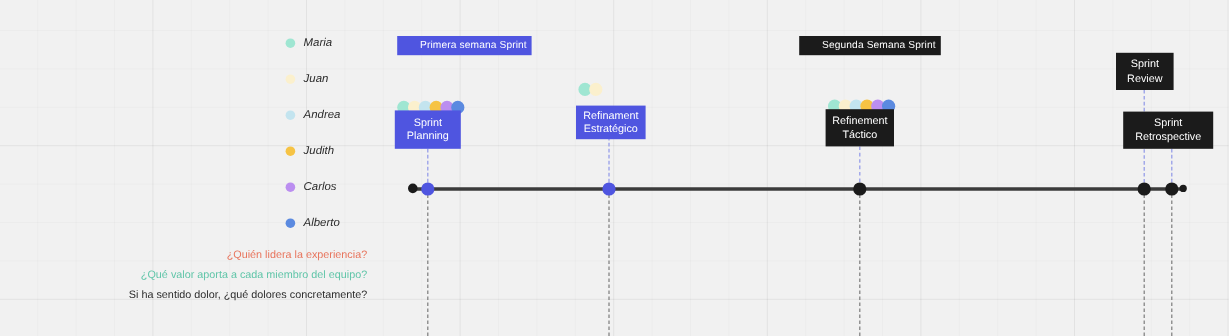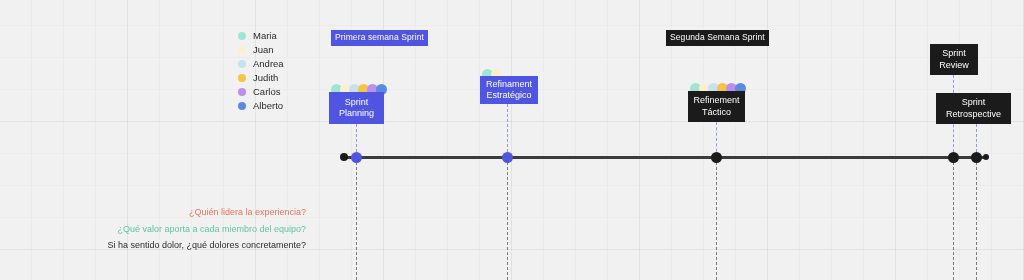--- a/index.html
+++ b/index.html
@@ -29,21 +29,22 @@
     background-position: -1px -7px, -1px -7px, -1px -7px, -1px -7px;
   }
 
   
   #legend {
     position: absolute;
     left: 238px;
     top: 30px;
     display: flex;
     flex-direction: column;
-    gap: 3px;
+    gap: 19px;
+    font-style: italic;
   }
   .legend-row {
     display: flex;
     align-items: center;
     height: 11px;
     gap: 7px;
   }
   .legend-dot {
     width: 8px;
     height: 8px;
@@ -55,21 +56,21 @@
     color: #2b2b2b;
     line-height: 11px;
     white-space: nowrap;
   }
 
   
   .phase {
     position: absolute;
     font-size: 8.5px;
     line-height: 11px;
-    padding: 2px 4px 3px 4px;
+    padding: 2px 4px 3px 19px;
     color: #ffffff;
     white-space: nowrap;
     letter-spacing: 0.1px;
   }
 
   
   #axis {
     position: absolute;
     height: 3px;
     background: #3b3b3b;
@@ -199,21 +200,21 @@
       <div class="event-card" style="left: 329px; top: 92px; width: 55px; height: 32px; background: rgb(79, 85, 224);">
         <div>
           <span>Sprint</span>
           <span>Planning</span>
         </div>
       </div>
       <div class="event-avatars" style="left: 482px; top: 69px;">
         <span class="avatar" style="background: rgb(159, 230, 210);"></span>
         <span class="avatar" style="background: rgb(251, 240, 205);"></span>
       </div>
-      <div class="event-card" style="left: 480px; top: 76px; width: 58px; height: 28px; background: rgb(79, 85, 224);">
+      <div class="event-card" style="left: 480px; top: 88px; width: 58px; height: 28px; background: rgb(79, 85, 224);">
         <div>
           <span>Refinament</span>
           <span>Estratégico</span>
         </div>
       </div>
       <div class="event-avatars" style="left: 690px; top: 83px;">
         <span class="avatar" style="background: rgb(159, 230, 210);"></span>
         <span class="avatar" style="background: rgb(251, 240, 205);"></span>
         <span class="avatar" style="background: rgb(195, 228, 239);"></span>
         <span class="avatar" style="background: rgb(246, 195, 68);"></span>

